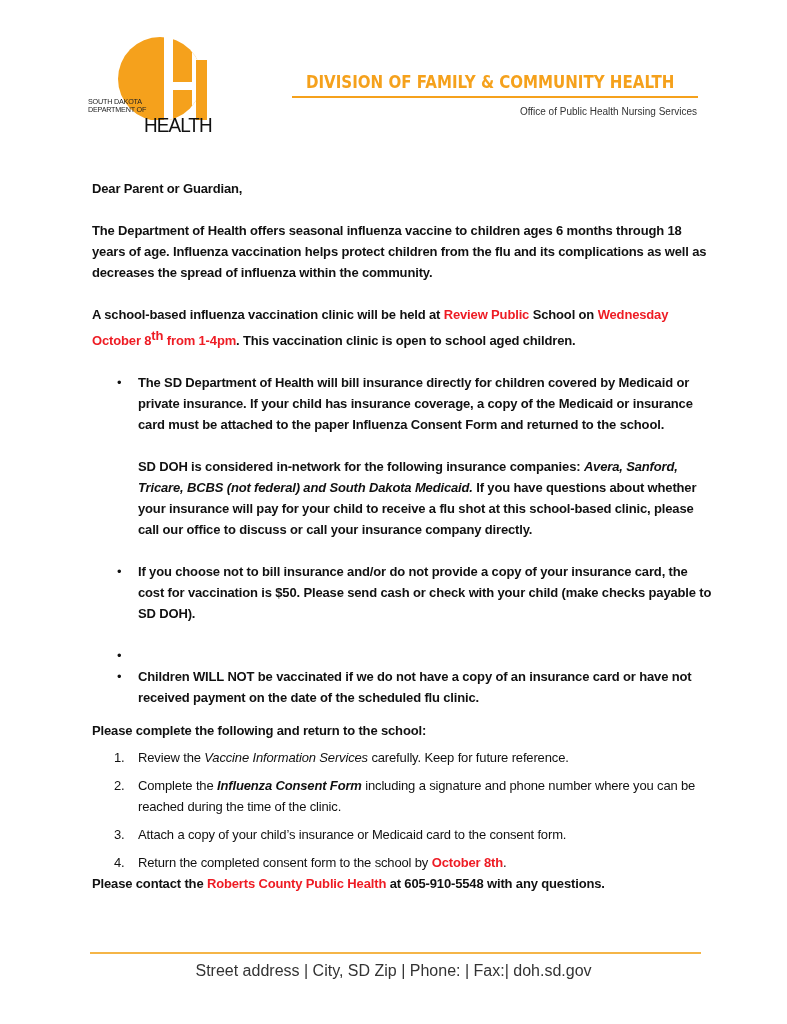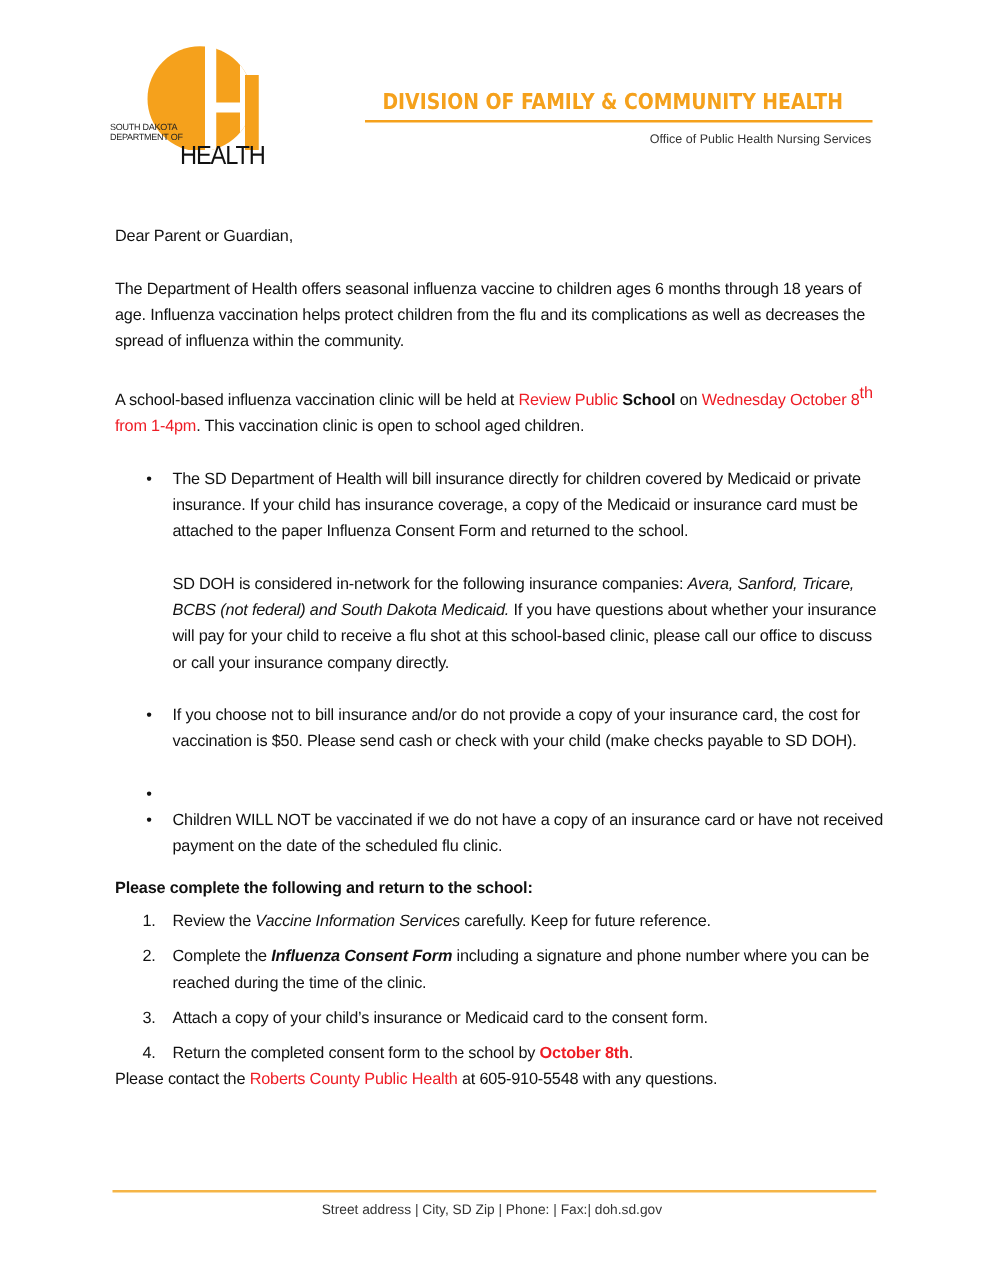--- a/index.html
+++ b/index.html
@@ -28,33 +28,33 @@
   }
   .header-rule { position: absolute; left: 292px; top: 96px; width: 406px; height: 2px; background: #f5a11c; }
   .office {
     position: absolute; right: 90px; top: 106px; font-size: 10px; color: #333;
     white-space: nowrap;
   }
   .content {
     position: absolute; left: 92px; top: 178px; width: 620px;
     font-size: 13px; line-height: 21px; letter-spacing: -0.15px;
   }
-  p { margin: 0; }
+  p { margin: 0; font-weight: bold; }
   .gap { height: 21px; }
   .red { color: #ee1c24; }
   .bullets { list-style: none; margin: 0; padding: 0; }
   .bullets li { position: relative; padding-left: 46px; }
   .bullets li .dot { position: absolute; left: 25px; top: 0; }
   .numbered { margin: 0; padding: 0; list-style: none; }
   .numbered li { position: relative; padding-left: 46px; margin-bottom: 7px; }
   .numbered li .num { position: absolute; left: 22px; top: 0; }
   .footer-rule { position: absolute; left: 90px; top: 952px; width: 611px; height: 1.5px; background: #f5b547; }
   .footer-text {
     position: absolute; left: 0; width: 787px; top: 962px; text-align: center;
-    font-size: 11px; color: #333;
+    font-size: 16px; color: #333;
   }
 </style>
 </head>
 <body>
 
 <div class="logo">
   <svg width="140" height="90" viewBox="0 0 140 90">
     <defs>
       <clipPath id="circ">
           <circle cx="72" cy="49" r="42"></circle>

